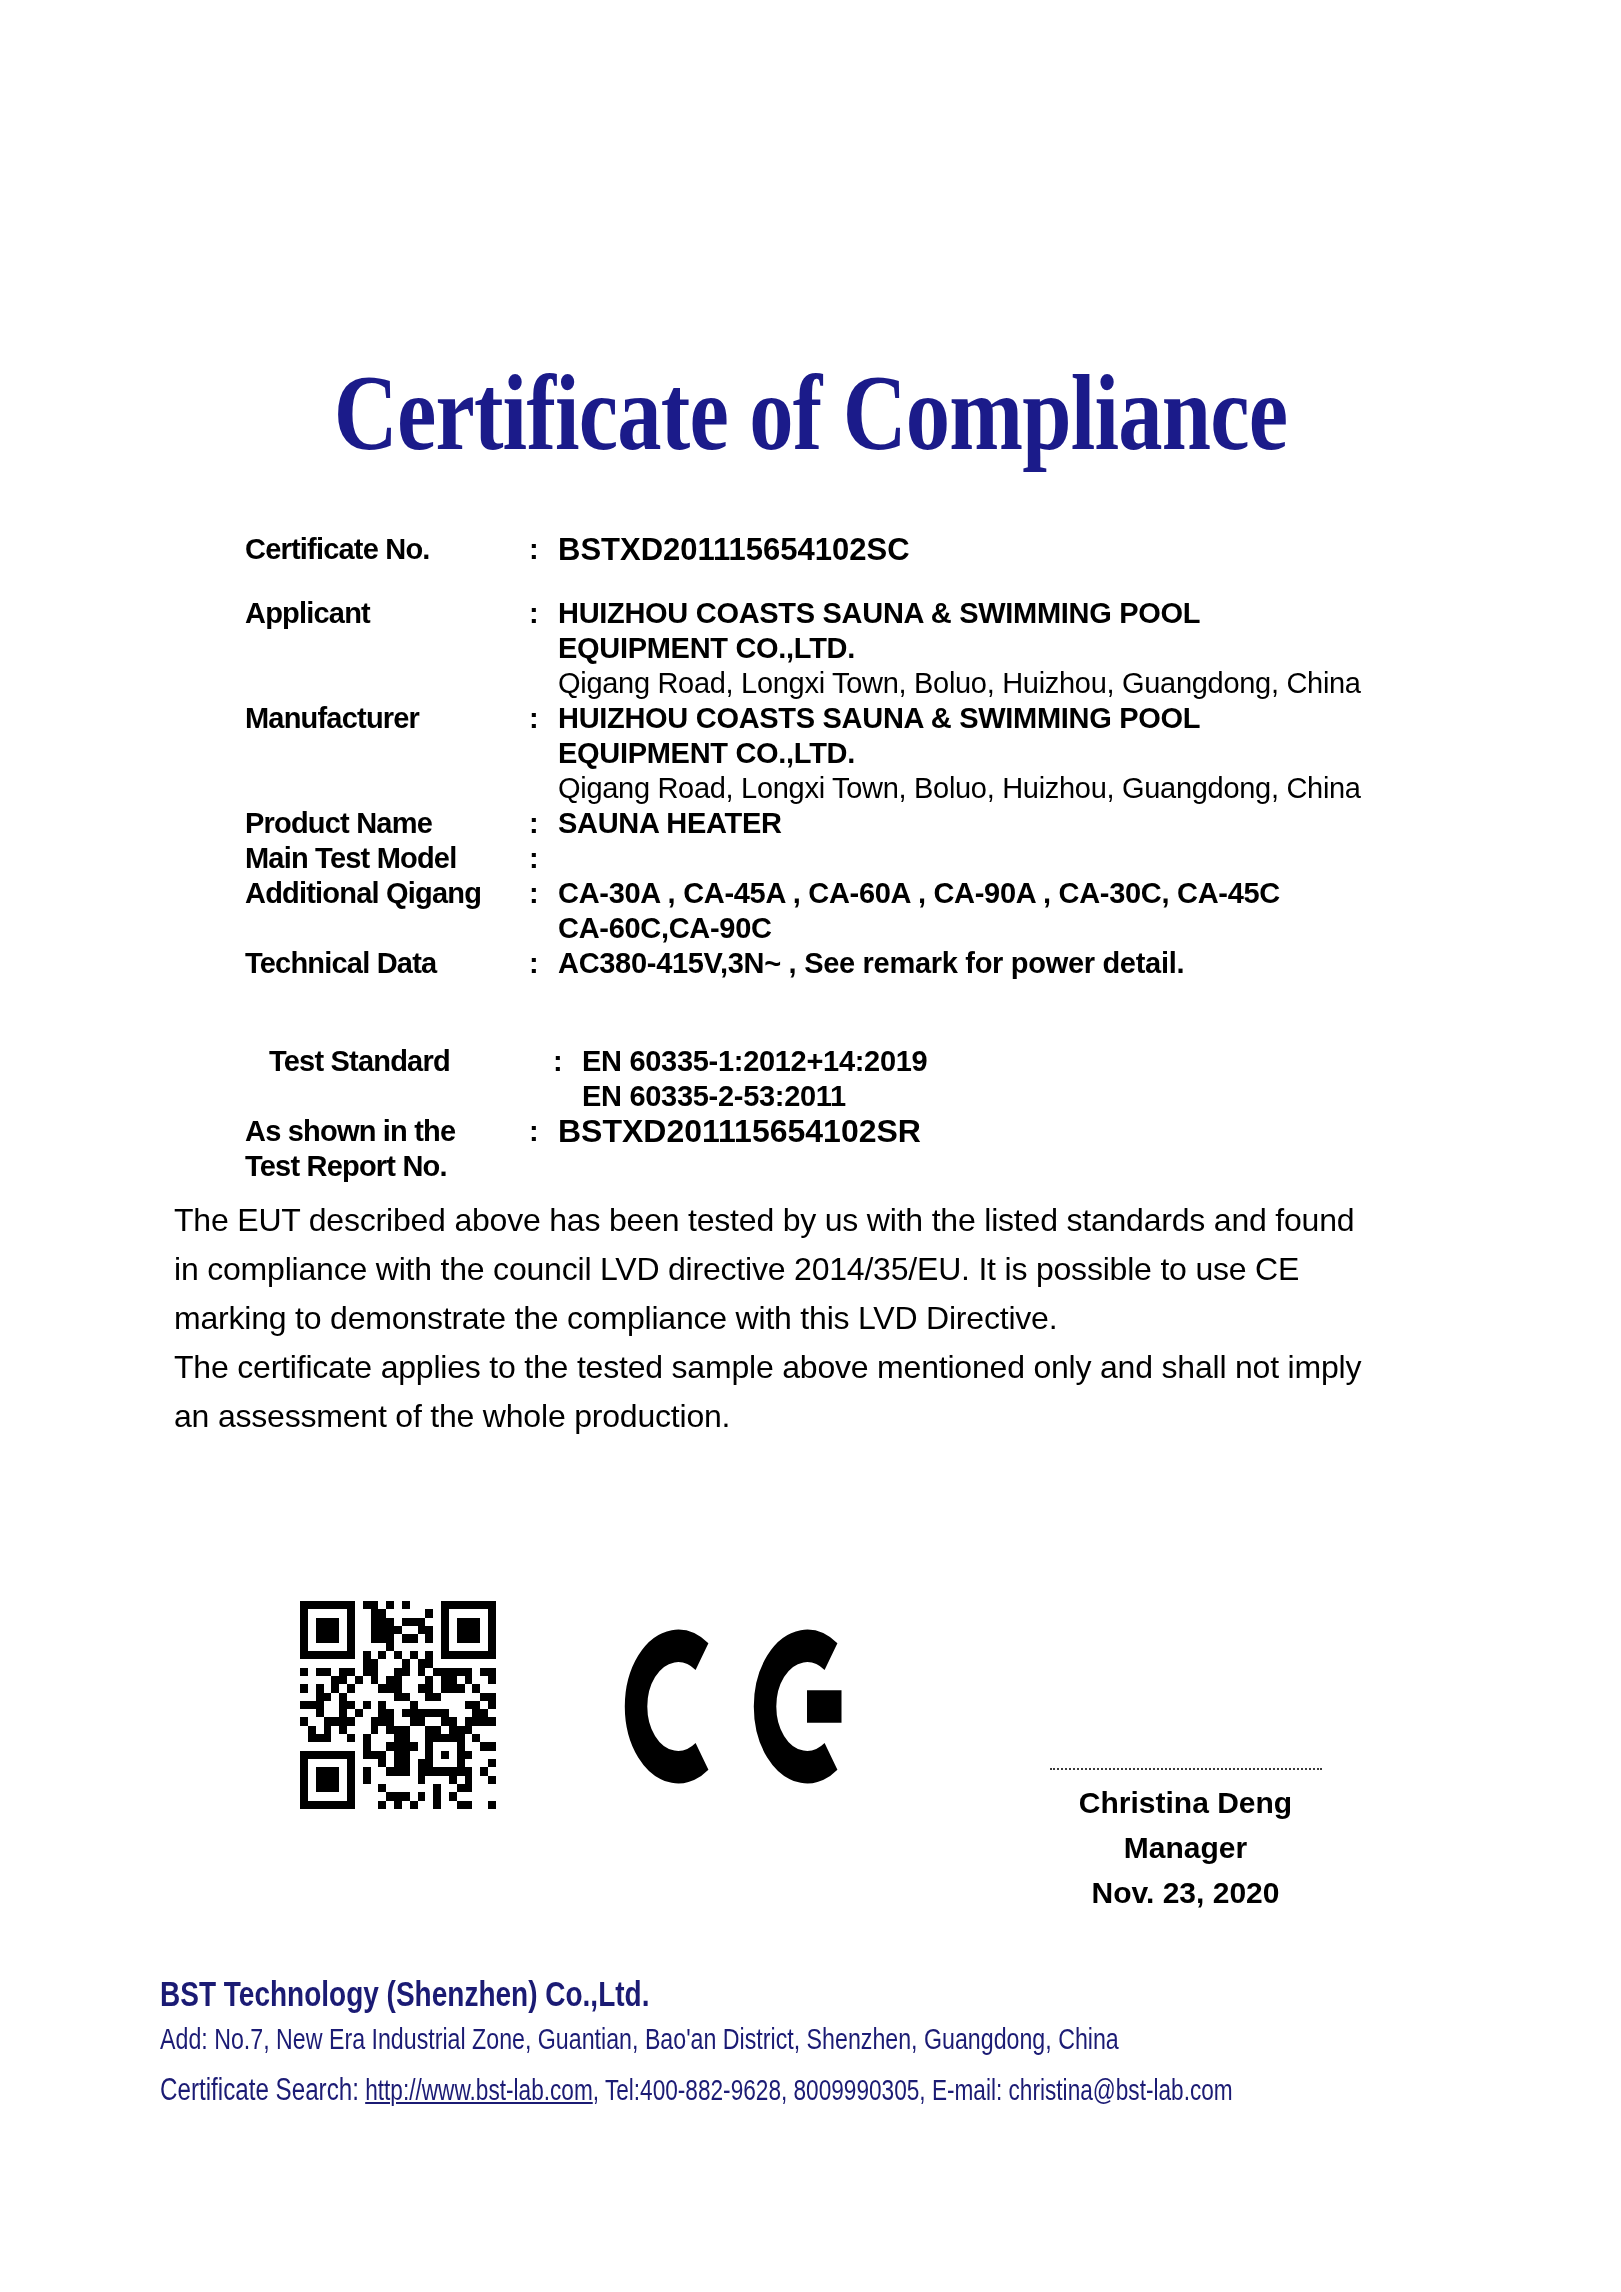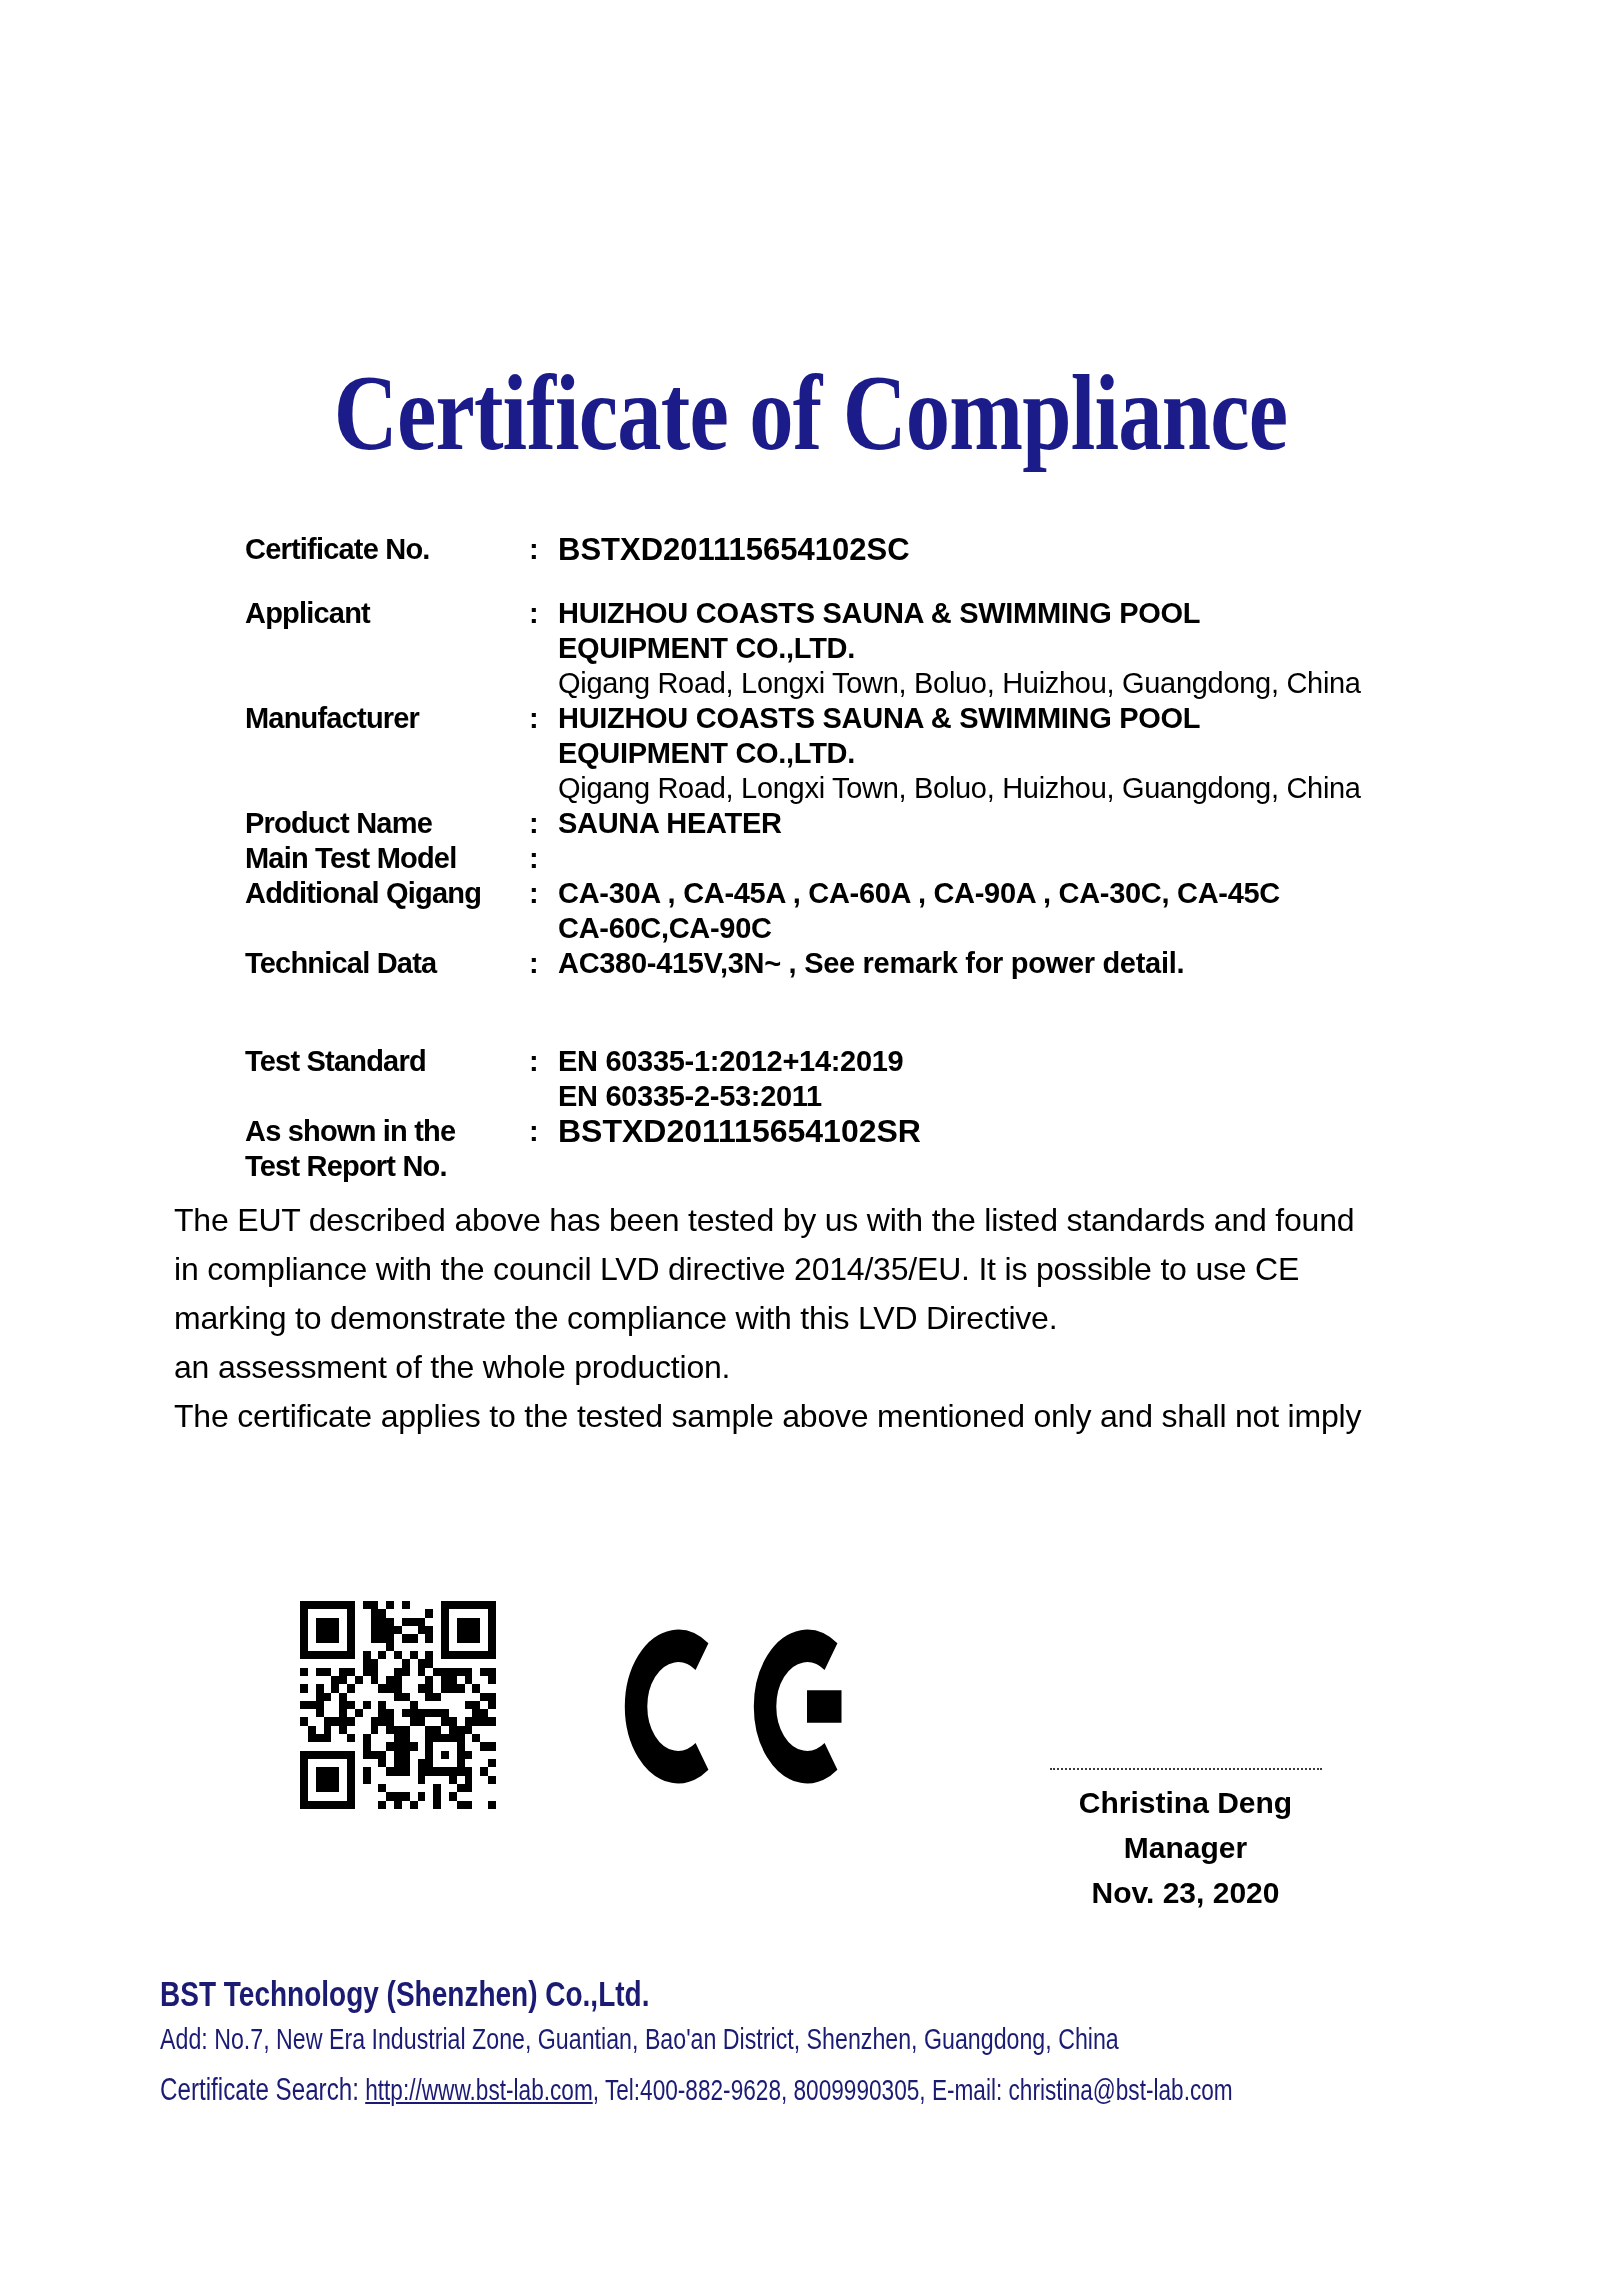--- a/index.html
+++ b/index.html
@@ -17,21 +17,21 @@
   
   .info{position:absolute;left:245px;top:532px;width:1235px;font-size:29px;line-height:35px;}
   .row{display:flex;align-items:flex-start;}
   .row.vcenter{}
   .lbl{width:284px;font-weight:bold;letter-spacing:-0.8px;flex:none;}
   .colon{width:29px;font-weight:bold;flex:none;}
   .val{flex:1;letter-spacing:-0.3px;}
   .b{font-weight:bold;}
   .code{font-size:31px;font-weight:bold;letter-spacing:0;}
   .gap-after{margin-bottom:29px;}
-  .gap-before{margin-top:63px;}
+  .gap-before{margin-top:63px;margin-left:24px;}
   
   .bodytext{position:absolute;left:174px;top:1196px;font-size:32px;line-height:49px;letter-spacing:-0.2px;white-space:nowrap;}
   
   .qr{position:absolute;left:300px;top:1601px;width:196px;height:208px;}
   
   .ce{position:absolute;left:624px;top:1622px;width:219px;height:169px;}
   
   .sig{position:absolute;left:1019px;top:1768px;width:333px;text-align:center;font-size:30px;line-height:45px;font-weight:bold;}
   .sig-line{display:block;width:272px;margin:0 auto 9.8px auto;border-top:2.9px dotted #3a3a3a;height:0;}
   
@@ -120,22 +120,22 @@
       <div class="colon">:</div>
       <div class="val code" style="font-size:32px;">BSTXD201115654102SR</div>
     </div>
 
   </div>
 
   <div class="bodytext">
     <div>The EUT described above has been tested by us with the listed standards and found</div>
     <div>in compliance with the council LVD directive 2014/35/EU. It is possible to use CE</div>
     <div>marking to demonstrate the compliance with this LVD Directive.</div>
+    <div>The certificate applies to the tested sample above mentioned only and shall not imply</div>
     <div>an assessment of the whole production.</div>
-    <div>The certificate applies to the tested sample above mentioned only and shall not imply</div>
   </div>
 
   <svg class="qr" id="qr-svg" viewBox="0 0 25 25" preserveAspectRatio="none" shape-rendering="crispEdges" fill="#000" xmlns="http://www.w3.org/2000/svg">
       <rect x="0" y="0" width="1" height="1"></rect>
       <rect x="1" y="0" width="1" height="1"></rect>
       <rect x="2" y="0" width="1" height="1"></rect>
       <rect x="3" y="0" width="1" height="1"></rect>
       <rect x="4" y="0" width="1" height="1"></rect>
       <rect x="5" y="0" width="1" height="1"></rect>
       <rect x="6" y="0" width="1" height="1"></rect>

